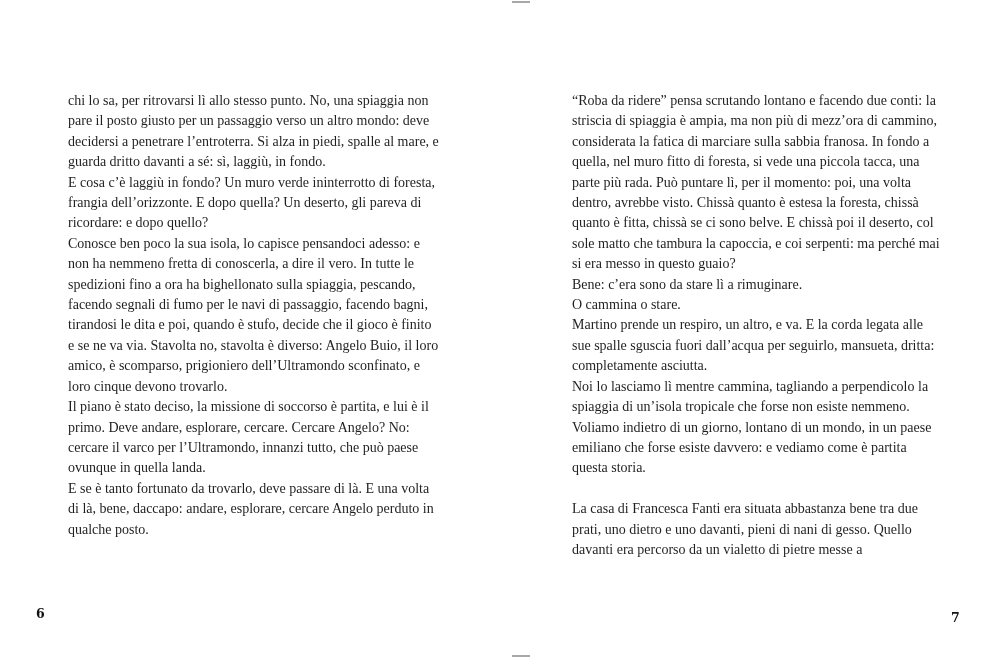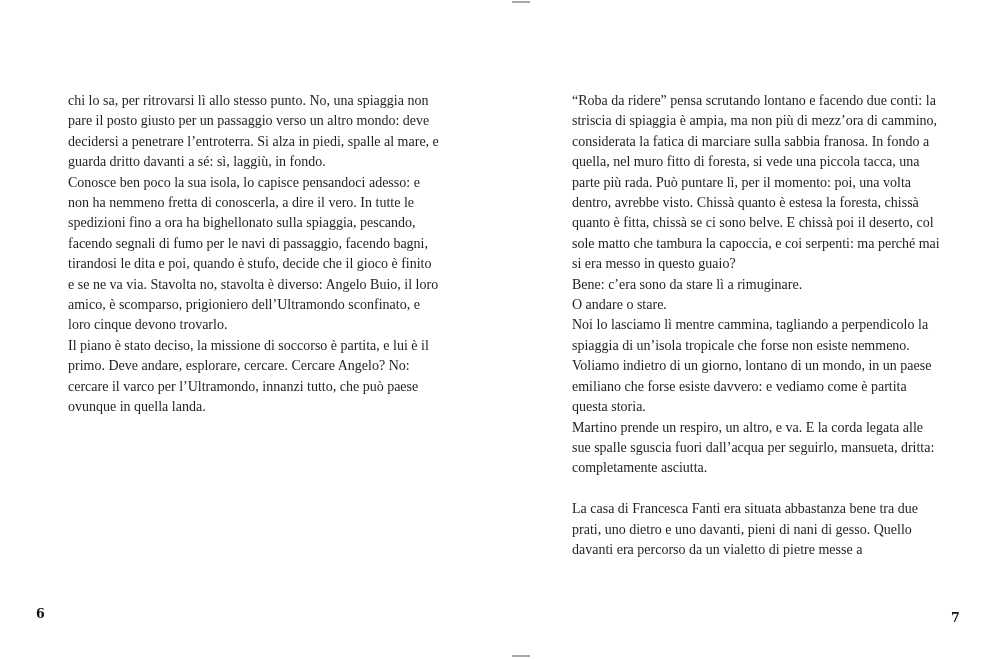--- a/index.html
+++ b/index.html
@@ -46,30 +46,32 @@
   .trim-bottom { top: 655px; }
 </style>
 </head>
 <body>
 
 <div>
   <div class="trim trim-top"></div>
 
   <div class="column col-left">
       <p class="para">chi lo sa, per ritrovarsi lì allo stesso punto. No, una spiaggia non pare il posto giusto per un passaggio verso un altro mondo: deve decidersi a penetrare l’entroterra. Si alza in piedi, spalle al mare, e guarda dritto davanti a sé: sì, laggiù, in fondo.</p>
+      <p class="para">E cosa c’è laggiù in fondo? Un muro verde ininterrotto di foresta, frangia dell’orizzonte. E dopo quella? Un deserto, gli pareva di ricordare: e dopo quello?</p>
       <p class="para">Conosce ben poco la sua isola, lo capisce pensandoci adesso: e non ha nemmeno fretta di conoscerla, a dire il vero. In tutte le spedizioni fino a ora ha bighellonato sulla spiaggia, pescando, facendo segnali di fumo per le navi di passaggio, facendo bagni, tirandosi le dita e poi, quando è stufo, decide che il gioco è finito e se ne va via. Stavolta no, stavolta è diverso: Angelo Buio, il loro amico, è scomparso, prigioniero dell’Ultramondo sconfinato, e loro cinque devono trovarlo.</p>
       <p class="para">Il piano è stato deciso, la missione di soccorso è partita, e lui è il primo. Deve andare, esplorare, cercare. Cercare Angelo? No: cercare il varco per l’Ultramondo, innanzi tutto, che può paese ovunque in quella landa.</p>
+      <p class="para">E se è tanto fortunato da trovarlo, deve passare di là. E una volta di là, bene, daccapo: andare, esplorare, cercare Angelo perduto in qualche posto.</p>
     </div>
 
   <div class="column col-right">
       <p class="para">“Roba da ridere” pensa scrutando lontano e facendo due conti: la striscia di spiaggia è ampia, ma non più di mezz’ora di cammino, considerata la fatica di marciare sulla sabbia franosa. In fondo a quella, nel muro fitto di foresta, si vede una piccola tacca, una parte più rada. Può puntare lì, per il momento: poi, una volta dentro, avrebbe visto. Chissà quanto è estesa la foresta, chissà quanto è fitta, chissà se ci sono belve. E chissà poi il deserto, col sole matto che tambura la capoccia, e coi serpenti: ma perché mai si era messo in questo guaio?</p>
       <p class="para">Bene: c’era sono da stare lì a rimuginare.</p>
-      <p class="para">O andare o stare.</p>
+      <p class="para">O cammina o stare.</p>
+      <p class="para">Martino prende un respiro, un altro, e va. E la corda legata alle sue spalle sguscia fuori dall’acqua per seguirlo, mansueta, dritta: completamente asciutta.</p>
       <p class="para">Noi lo lasciamo lì mentre cammina, tagliando a perpendicolo la spiaggia di un’isola tropicale che forse non esiste nemmeno. Voliamo indietro di un giorno, lontano di un mondo, in un paese emiliano che forse esiste davvero: e vediamo come è partita questa storia.</p>
-      <p class="para">Martino prende un respiro, un altro, e va. E la corda legata alle sue spalle sguscia fuori dall’acqua per seguirlo, mansueta, dritta: completamente asciutta.</p>
       <p class="para"></p>
       <p class="para">La casa di Francesca Fanti era situata abbastanza bene tra due prati, uno dietro e uno davanti, pieni di nani di gesso. Quello davanti era percorso da un vialetto di pietre messe a</p>
     </div>
 
   <div class="page-number pn-left">6</div>
 
   <div class="page-number pn-right">7</div>
 
   <div class="trim trim-bottom"></div>
 </div>

